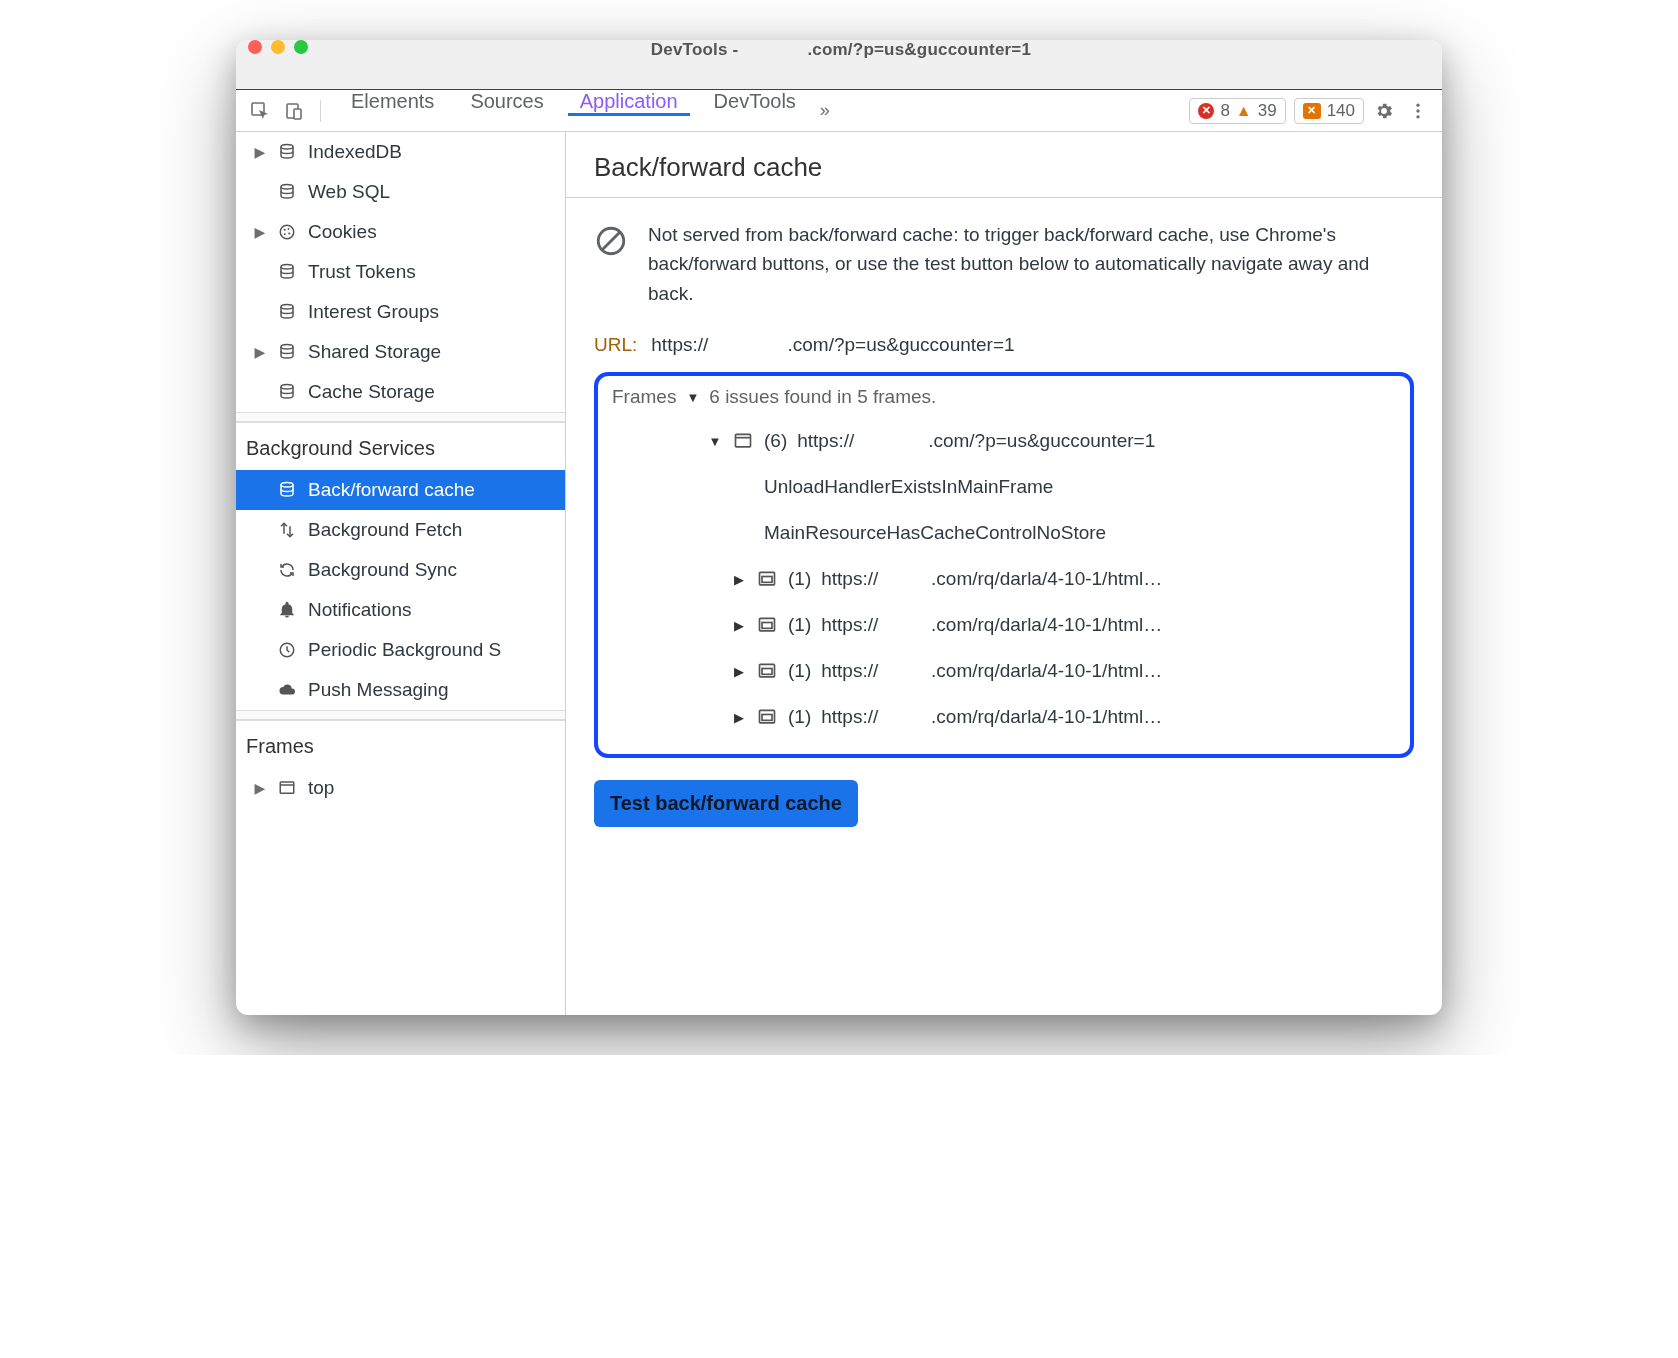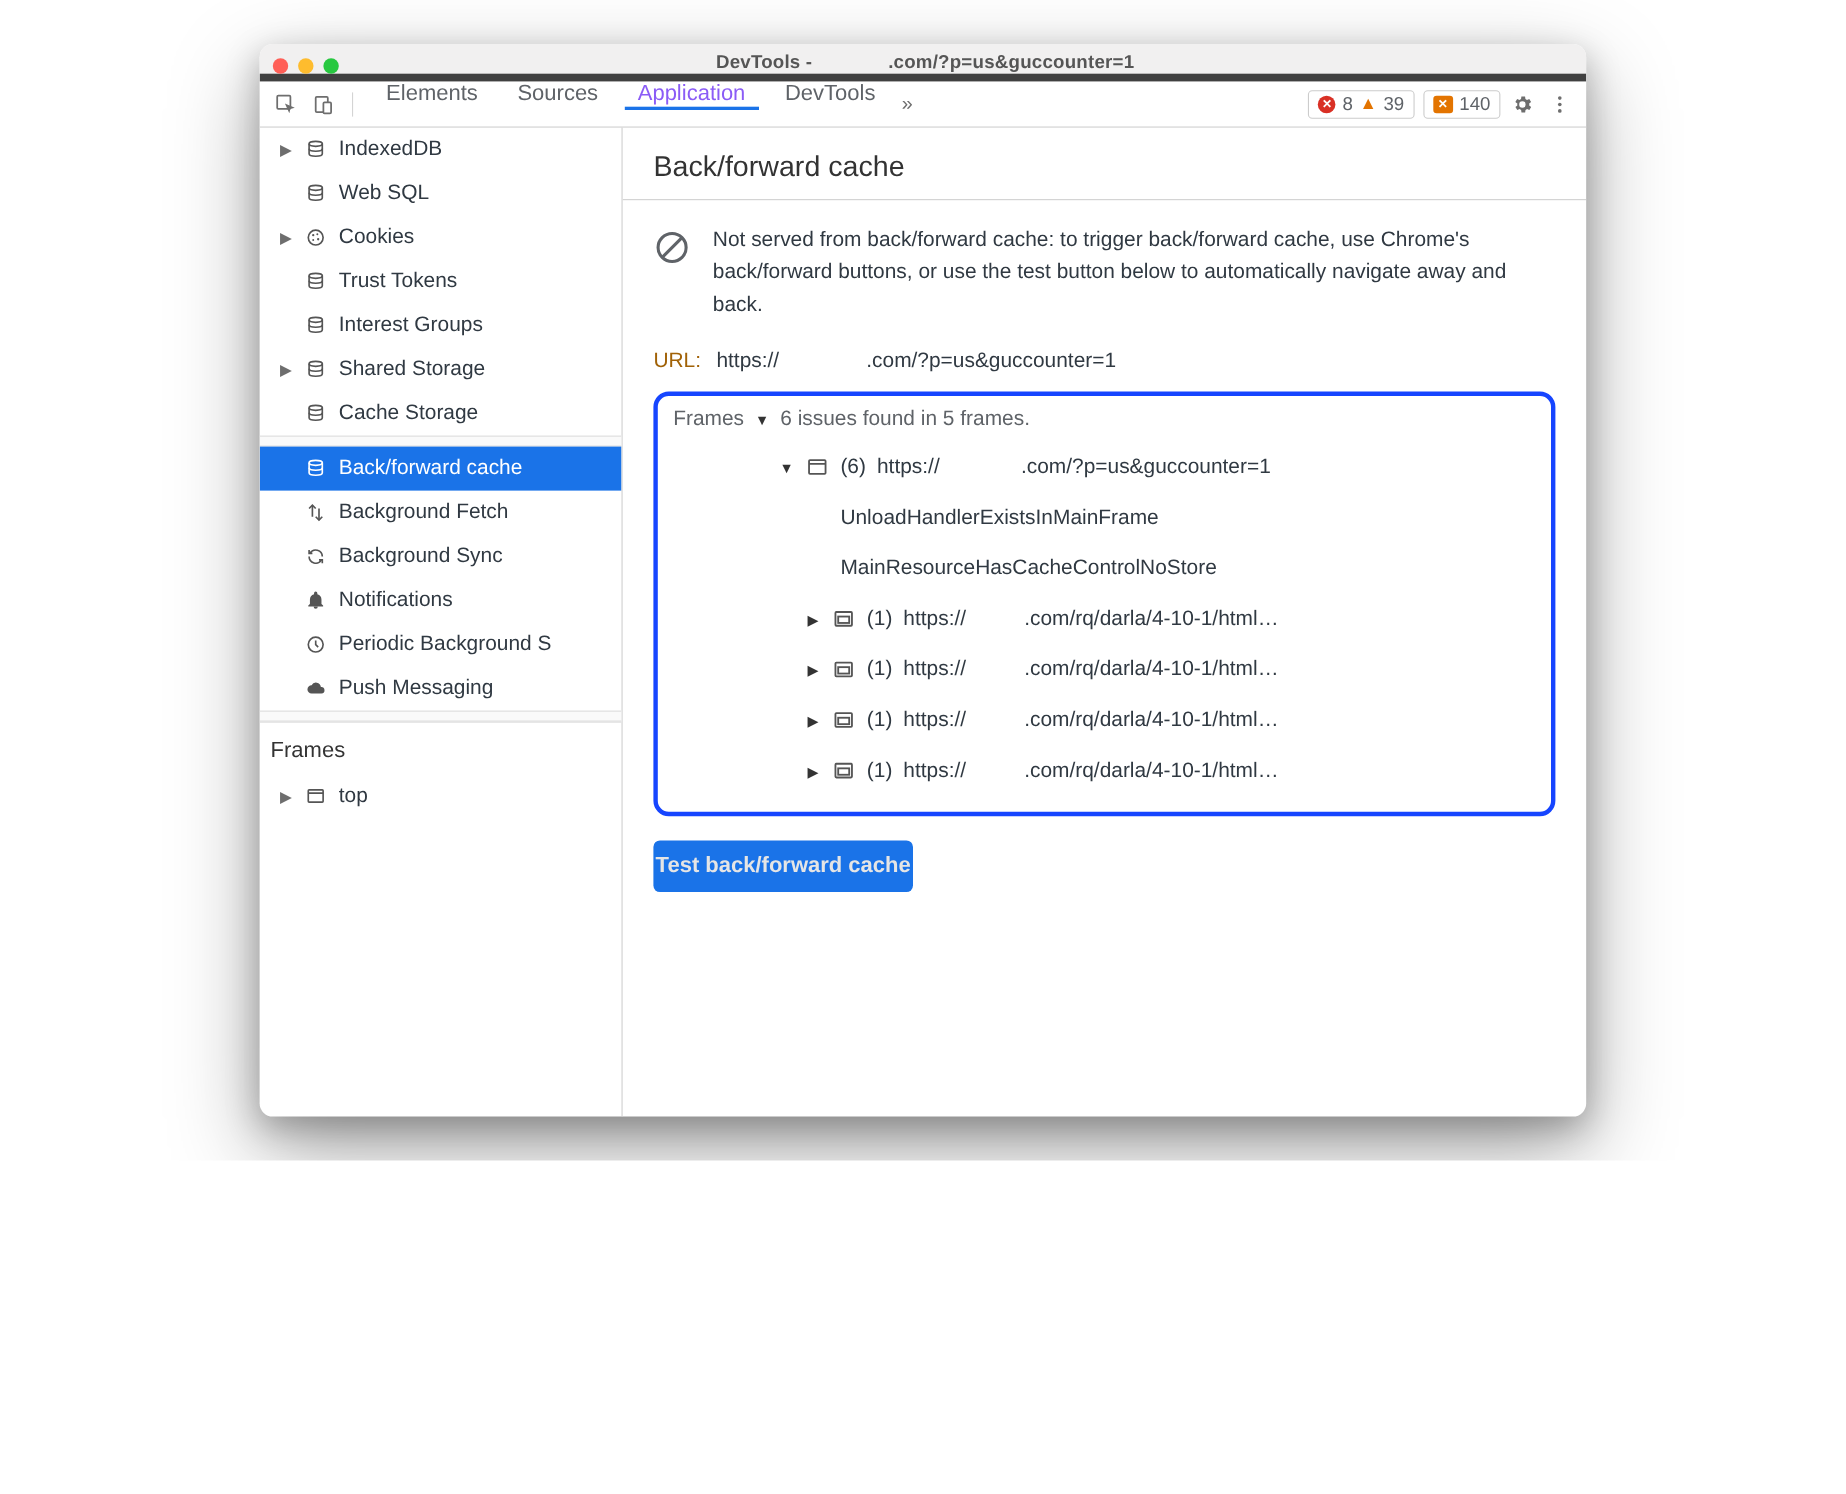--- a/index.html
+++ b/index.html
@@ -1,20 +1,20 @@
 <!DOCTYPE html>
 <html><head>
 <meta charset="utf-8">
 <style>
   * { box-sizing: border-box; }
   body { margin: 0; font-family: -apple-system, "Helvetica Neue", Arial, sans-serif; background: #fff; color: #303942; }
   .window { width: 1206px; height: 975px; margin: 40px auto; border-radius: 12px; background: #fff; box-shadow: 0 30px 80px rgba(0,0,0,.35), 0 10px 30px rgba(0,0,0,.25); overflow: hidden; display: flex; flex-direction: column; }
 
   
-  .titlebar { height: 34px; background: #f1f0f0; display: flex; align-items: flex-end; padding: 0 12px; border-bottom: 7px solid #404040; flex: none; }
+  .titlebar { height: 50px; background: #f1f0f0; display: flex; align-items: flex-start; padding: 0 12px; border-bottom: 1px solid #404040; flex: none; }
   .traffic { display: flex; gap: 9px; }
   .dot { width: 14px; height: 14px; border-radius: 50%; }
   .dot.r { background: #ff5f57; } .dot.y { background: #febc2e; } .dot.g { background: #28c840; }
   .titlebar .title { flex: 1; text-align: center; font-weight: 600; font-size: 17px; color: #555; letter-spacing: .2px; white-space: pre; }
 
   
   .toolbar { height: 42px; border-bottom: 1px solid #d0d0d0; display: flex; align-items: center; padding: 0 10px; gap: 6px; flex: none; }
   .tbicon { width: 28px; height: 28px; display: inline-flex; align-items: center; justify-content: center; color: #6e6e6e; }
   .tbsep { width: 1px; height: 22px; background: #d4d4d4; margin: 0 6px; }
   .tabs { display: flex; align-items: flex-start; height: 100%; gap: 12px; margin-left: 6px; }
@@ -52,21 +52,21 @@
   .frames-box { border: 4px solid #1645ff; border-radius: 14px; padding: 10px 14px 14px 14px; margin-bottom: 22px; }
   .frames-head { display: flex; align-items: center; gap: 10px; color: #5f6368; margin-bottom: 10px; }
   .frames-head .caret { color: #333; font-size: 13px; }
   .frame-line { display: flex; align-items: center; gap: 10px; height: 46px; color: #303942; white-space: pre; overflow: hidden; text-overflow: ellipsis; }
   .frame-line .ic { display:inline-flex; width:22px; justify-content:center; color:#555; }
   .frame-line .caret { width: 14px; text-align: center; font-size: 13px; color:#333; }
   .indent1 { padding-left: 96px; }
   .indent1b { padding-left: 152px; }
   .indent2 { padding-left: 120px; }
 
-  .test-btn { background: #1a73e8; color: #e5e5e5; border: none; border-radius: 6px; padding: 12px 2px; font-size: 20px; font-weight: 600; cursor: pointer; }
+  .test-btn { background: #1a73e8; color: #0f172a; border: none; border-radius: 6px; padding: 12px 16px; font-size: 20px; font-weight: 600; cursor: pointer; }
 
   svg { display: block; }
 </style>
 </head>
 <body>
 
 <div class="window">
 
   <div class="titlebar">
     <div class="traffic">
@@ -204,20 +204,21 @@
             <svg width="18" height="18" viewBox="0 0 24 24" fill="none" stroke="#555" stroke-width="2">
               <ellipse cx="12" cy="5" rx="8" ry="3"></ellipse>
               <path d="M4 5v6c0 1.7 3.6 3 8 3s8-1.3 8-3V5"></path>
               <path d="M4 11v6c0 1.7 3.6 3 8 3s8-1.3 8-3v-6"></path>
             </svg>
           </span>
         <span>Cache Storage</span>
       </div>
 
       <div class="section-sep"></div>
+      <div class="section-title">Background Services</div>
 
       <div class="tree-row selected">
         <span class="arrow"></span>
         <span class="ic">
             <svg width="18" height="18" viewBox="0 0 24 24" fill="none" stroke="#fff" stroke-width="2">
               <ellipse cx="12" cy="5" rx="8" ry="3"></ellipse>
               <path d="M4 5v6c0 1.7 3.6 3 8 3s8-1.3 8-3V5"></path>
               <path d="M4 11v6c0 1.7 3.6 3 8 3s8-1.3 8-3v-6"></path>
             </svg>
           </span>

